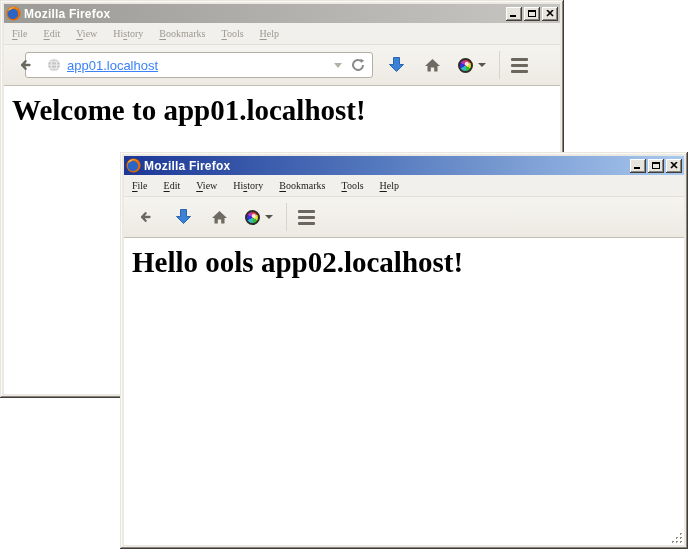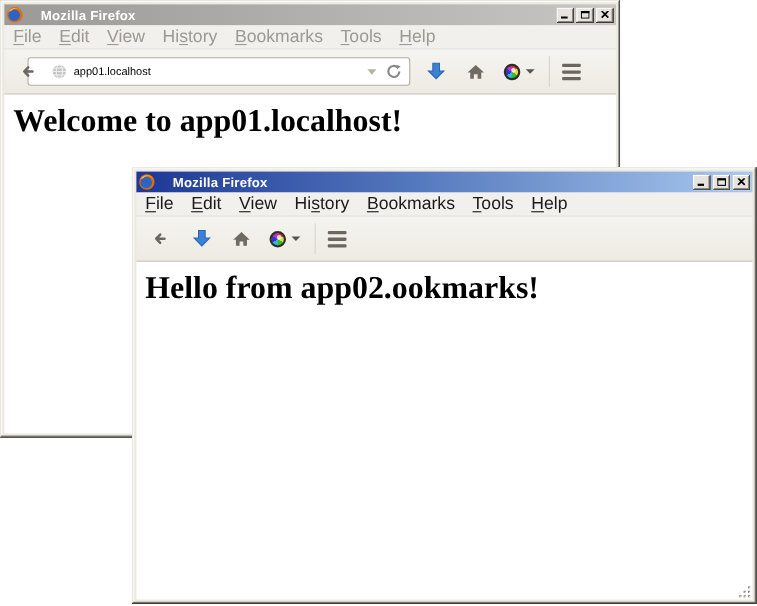--- a/index.html
+++ b/index.html
@@ -12,45 +12,45 @@
                         inset 1px 1px 0 #e9e6df,
                         inset -2px -2px 0 #8a867e,
                         inset 2px 2px 0 #fbfaf7; }
   #win1 { left:0; top:0; width:564px; height:398px; z-index:1; }
   #win2 { left:120px; top:152px; width:568px; height:397px; z-index:2; }
 
   .titlebar { height:19px; display:flex; align-items:center; padding:0 2px 0 2px; flex:none; }
   .active .titlebar { background:linear-gradient(90deg, var(--active-title-start,#1c3796) 0%, var(--active-title-mid,#5478bd) 45%, var(--active-title-end,#a9c9ee) 100%); }
   .inactive .titlebar { background:linear-gradient(90deg, var(--inactive-title-start,#9b9a96) 0%, var(--inactive-title-end,#c8c6c2) 100%); }
   .app-icon { width:15px; height:15px; display:inline-flex; flex:none; }
-  .title-text { color:#fff; font-size:12px; font-weight:bold; padding-left:16px; flex:1;
+  .title-text { color:#fff; font-size:12px; font-weight:bold; padding-left:3px; flex:1;
                 white-space:nowrap; overflow:hidden; letter-spacing:0.2px; }
   .win-controls { display:flex; gap:2px; flex:none; }
   .wbtn { width:16px; height:14px; background:#e7e4dd; border:none; padding:0;
           display:flex; align-items:center; justify-content:center; cursor:default;
           box-shadow: inset -1px -1px 0 #403e3a, inset 1px 1px 0 #ffffff, inset -2px -2px 0 #8a867e; }
 
   .menubar { height:22px; display:flex; background:#f2f0ec; flex:none;
-             border-bottom:1px solid #e2dfd9; font-size:16px; }
+             border-bottom:1px solid #e2dfd9; font-size:10px;font-family:Liberation Serif, serif; }
   .menu-item { padding:0 8px; line-height:21px; white-space:nowrap; }
   .active .menu-item { color:#1a1a1a; }
   .inactive .menu-item { color:#9c9992; }
   .menu-item u { text-underline-offset:2px; }
 
   .toolbar { height:41px; display:flex; align-items:center; flex:none;
              background:linear-gradient(#f6f4f0, #edeae3);
              border-bottom:1px solid #c3bfb6; padding:0 7px 0 6px; }
   .back-btn { width:30px; height:30px; border-radius:50%; border:1px solid #a9a59d;
               background:linear-gradient(#ffffff,#e9e6df); display:flex; align-items:center;
               justify-content:center; position:relative; z-index:2; flex:none; }
   .urlbar { height:26px; width:348px; margin-left:-15px; background:#fff;
             border:1px solid var(--urlbar-border,#b3afa7); border-radius:3px;
             display:flex; align-items:center; padding:0 7px 0 21px; flex:none; }
-  .url-input { flex:1; border:none; outline:none; background:transparent; font-size:10px;
-               color:#000000; font-family:"Liberation Sans",sans-serif; padding-left:6px; min-width:0; }
+  .url-input { flex:1; border:none; outline:none; background:transparent; font-size:13px;
+               color:#3b82f6; font-family:"Liberation Sans",sans-serif; padding-left:6px; min-width:0;text-decoration:underline; }
   .url-drop { width:0; height:0; border-left:4px solid transparent; border-right:4px solid transparent;
               border-top:5px solid #b5b1a9; margin-right:9px; flex:none; }
   .tb-btn { display:flex; align-items:center; justify-content:center; background:none; border:none;
             padding:0; flex:none; }
   .dl-btn { margin-left:15px; }
   .home-btn { margin-left:19px; }
   .addon-btn { margin-left:17px; display:flex; align-items:center; }
   .wheel { width:15px; height:15px; border-radius:50%; border:2px solid #2e2c29;
            background: radial-gradient(circle at 62% 34%, rgba(255,255,255,.85) 0 1.5px, rgba(0,0,0,0) 2.5px),
                        conic-gradient(#d33 0 60deg,#dd3 60deg 120deg,#3b3 120deg 180deg,#3bb 180deg 240deg,#33d 240deg 300deg,#b3b 300deg 360deg); }
@@ -212,21 +212,21 @@
       <span class="addon-caret"></span>
     </button>
     <div class="sep"></div>
     <button class="tb-btn hamburger">
       <div></div>
         <div></div>
         <div></div>
     </button>
   </div>
   <div class="content">
-    <h1>Hello from app02.ookmarks!</h1>
+    <h1>Hello ools app02.localhost!</h1>
     <svg class="grip" width="13" height="13" viewBox="0 0 13 13">
       <g fill="#908c84">
         <rect x="9" y="1" width="2" height="2"></rect>
         <rect x="5" y="5" width="2" height="2"></rect>
           <rect x="9" y="5" width="2" height="2"></rect>
         <rect x="1" y="9" width="2" height="2"></rect>
           <rect x="5" y="9" width="2" height="2"></rect>
           <rect x="9" y="9" width="2" height="2"></rect>
       </g>
       <g fill="#ffffff">

